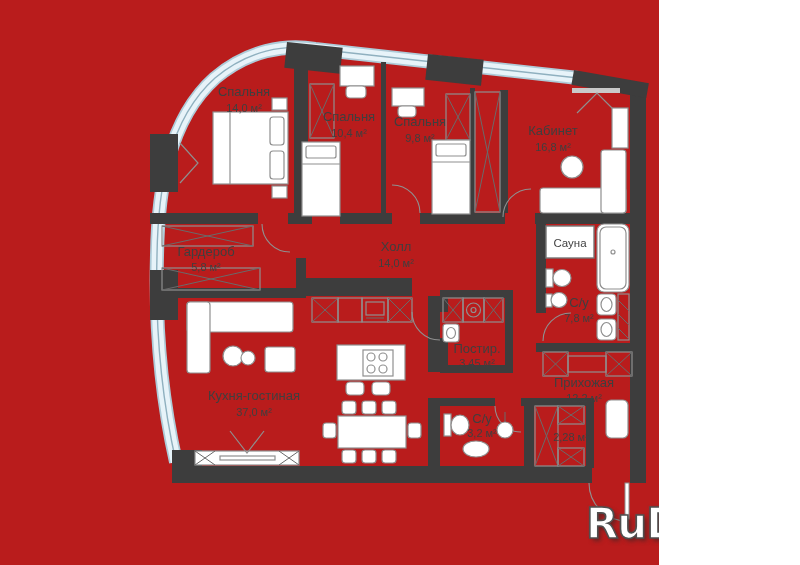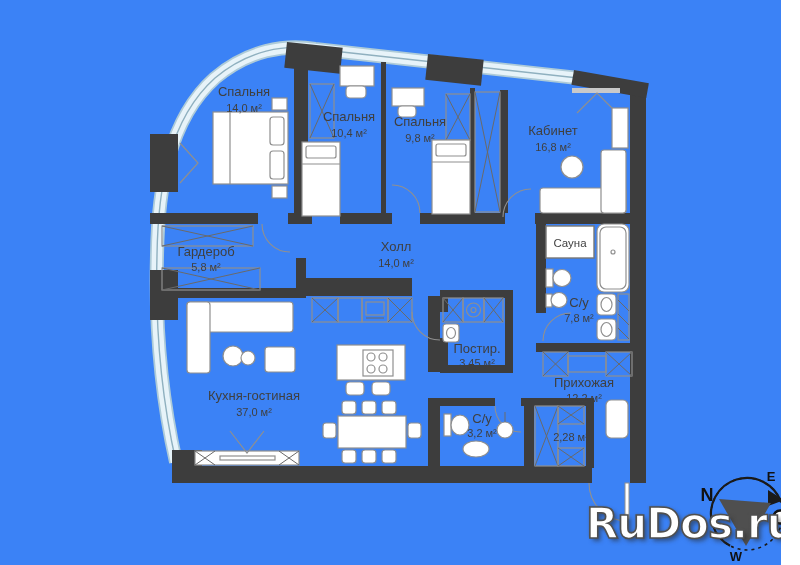--- a/index.html
+++ b/index.html
@@ -1,16 +1,16 @@
 <!DOCTYPE html>
 <html><head>
 <meta charset="utf-8">
 <style>
   html,body{margin:0;padding:0;background:#ffffff;}
-  #stage{position:relative;width:781px;height:565px;background:#3b82f6;overflow:hidden;
+  #stage{position:relative;width:659px;height:565px;background:#b91c1c;overflow:hidden;
          font-family:"Liberation Sans",sans-serif;}
   svg{position:absolute;left:0;top:0;}
   .room-name{font-family:"Liberation Sans",sans-serif;font-size:13px;fill:#3f3f3f;text-anchor:middle;}
   .room-area{font-family:"Liberation Sans",sans-serif;font-size:11px;fill:#3f3f3f;text-anchor:middle;}
   .small-name{font-size:11.5px;}
   .wall{fill:#3d3d3d;stroke:none;}
   .furn{fill:#ffffff;stroke:#8f8f8f;stroke-width:1.2;}
   .furn-n{fill:none;stroke:#8f8f8f;stroke-width:1.2;}
   .xline{stroke:#6a6a6a;stroke-width:1;}
   .door{fill:none;stroke:#909090;stroke-width:1.1;}

